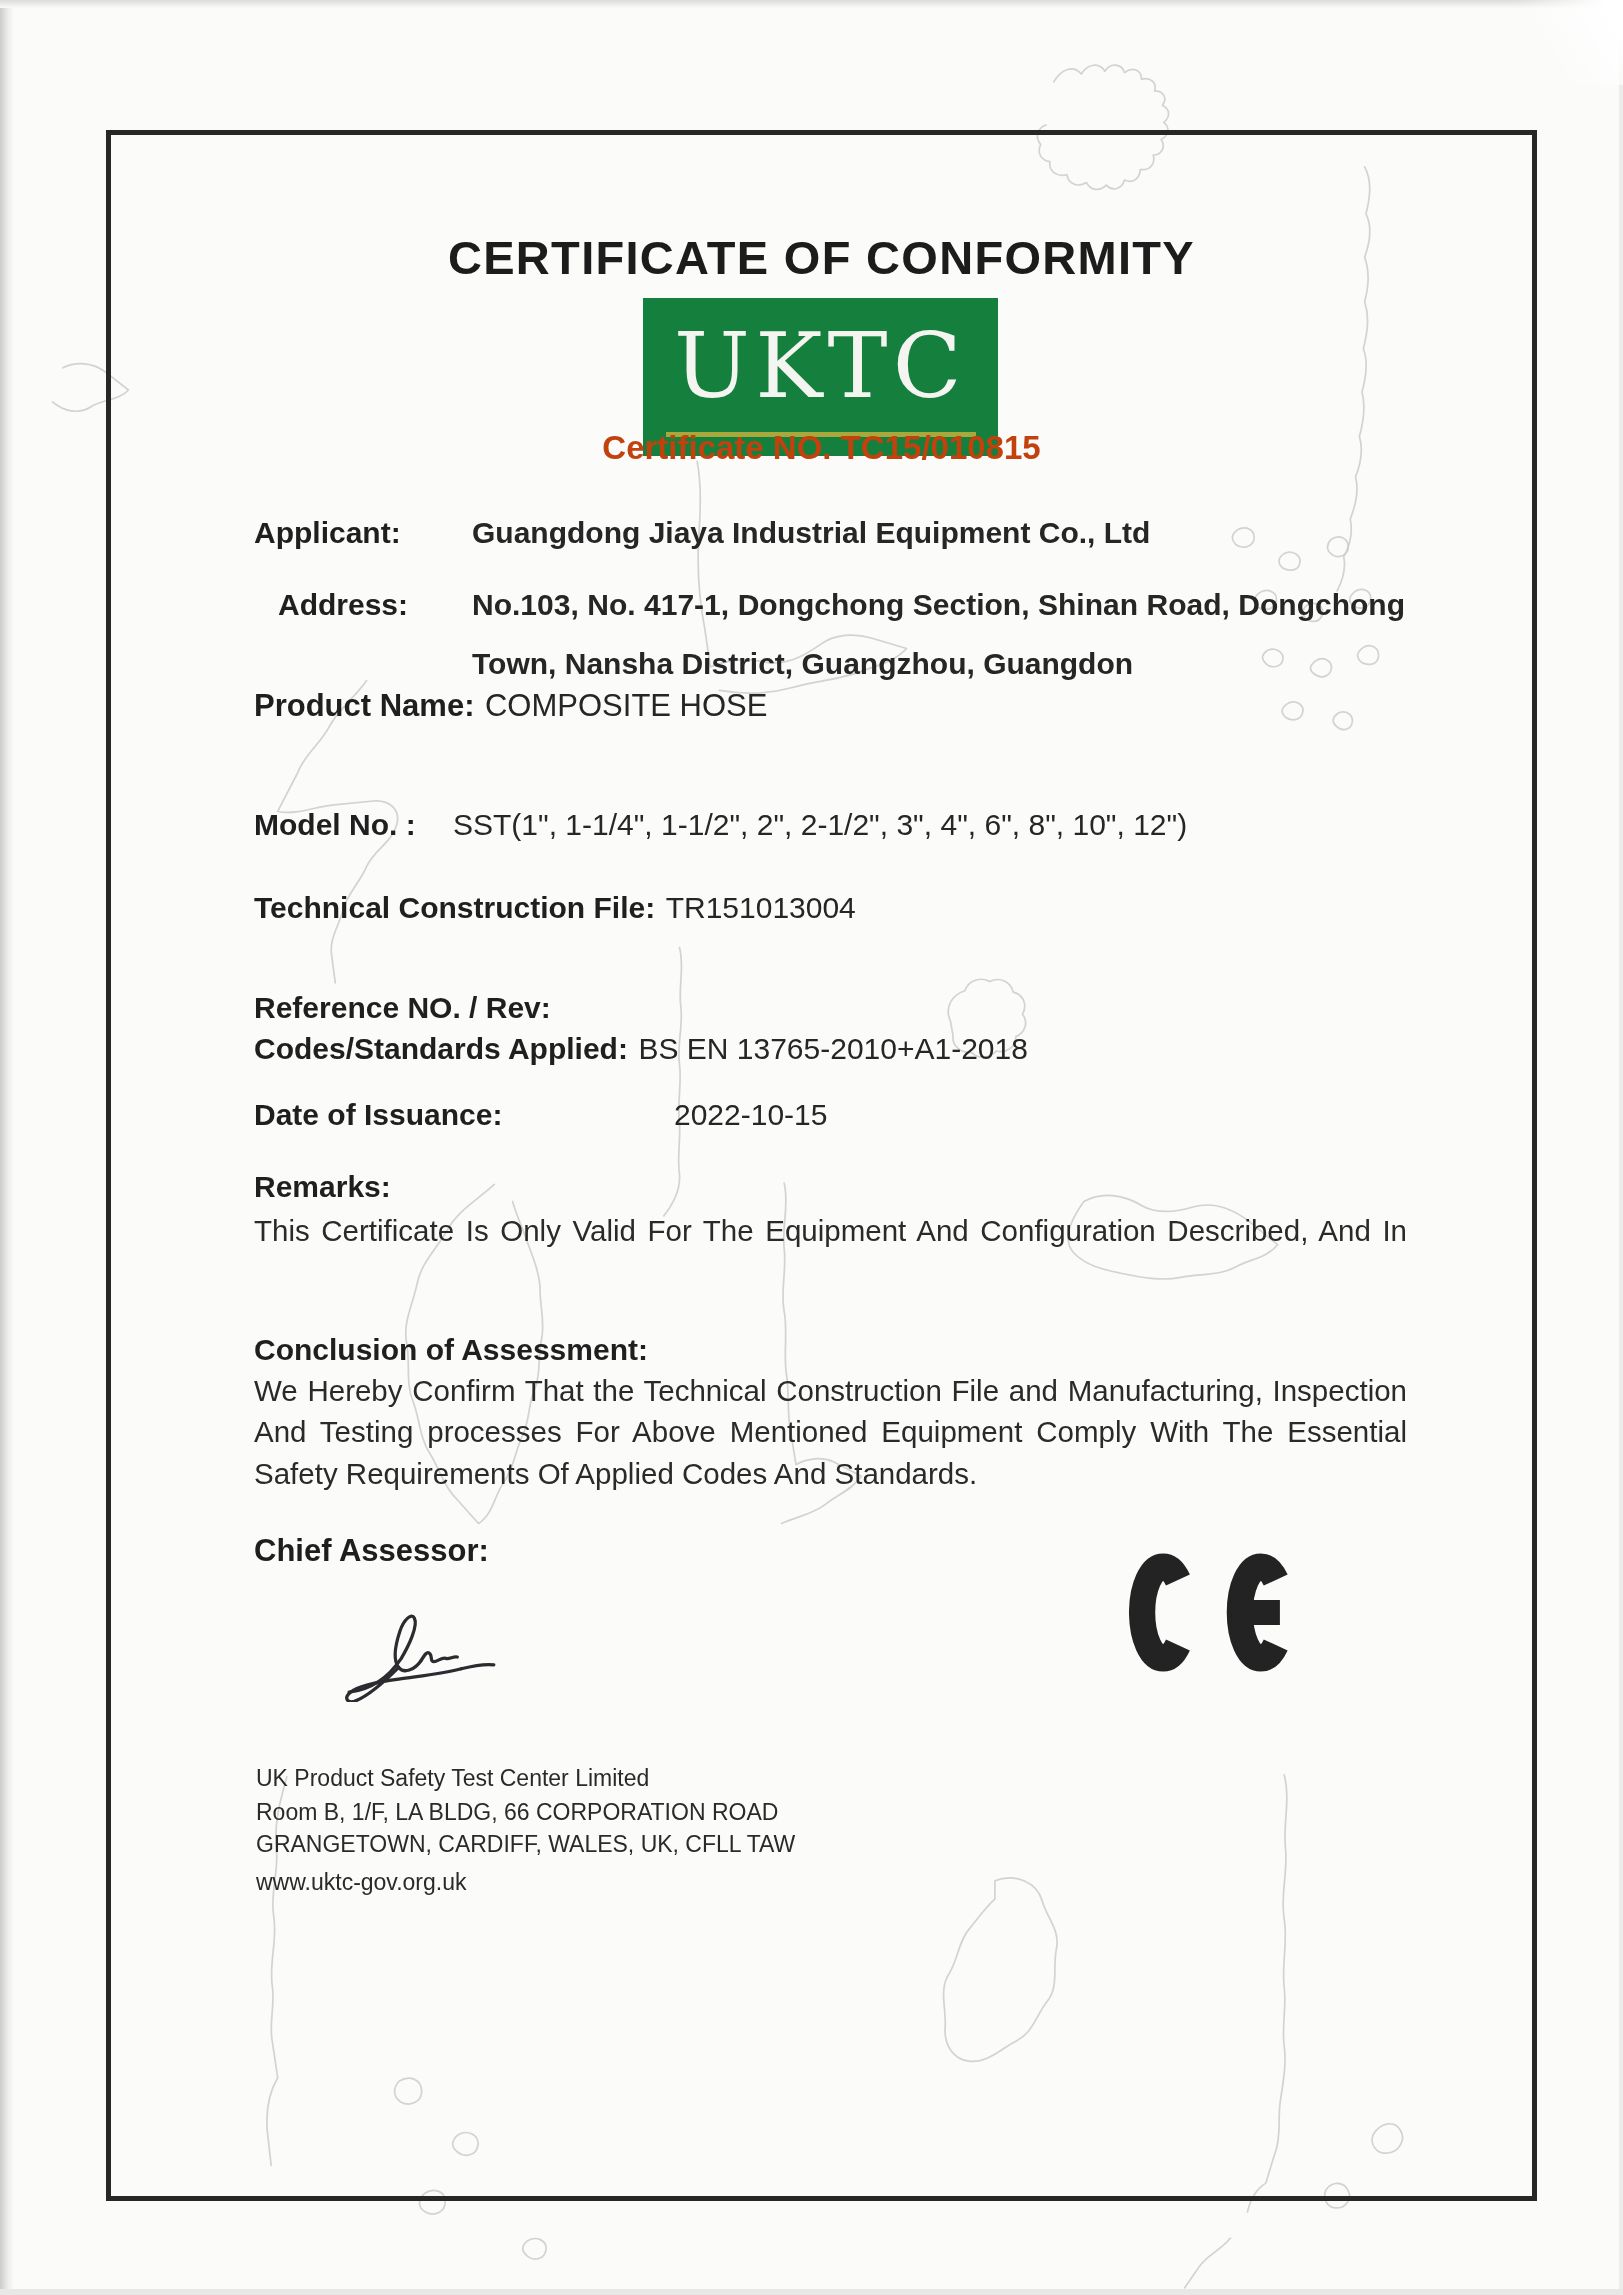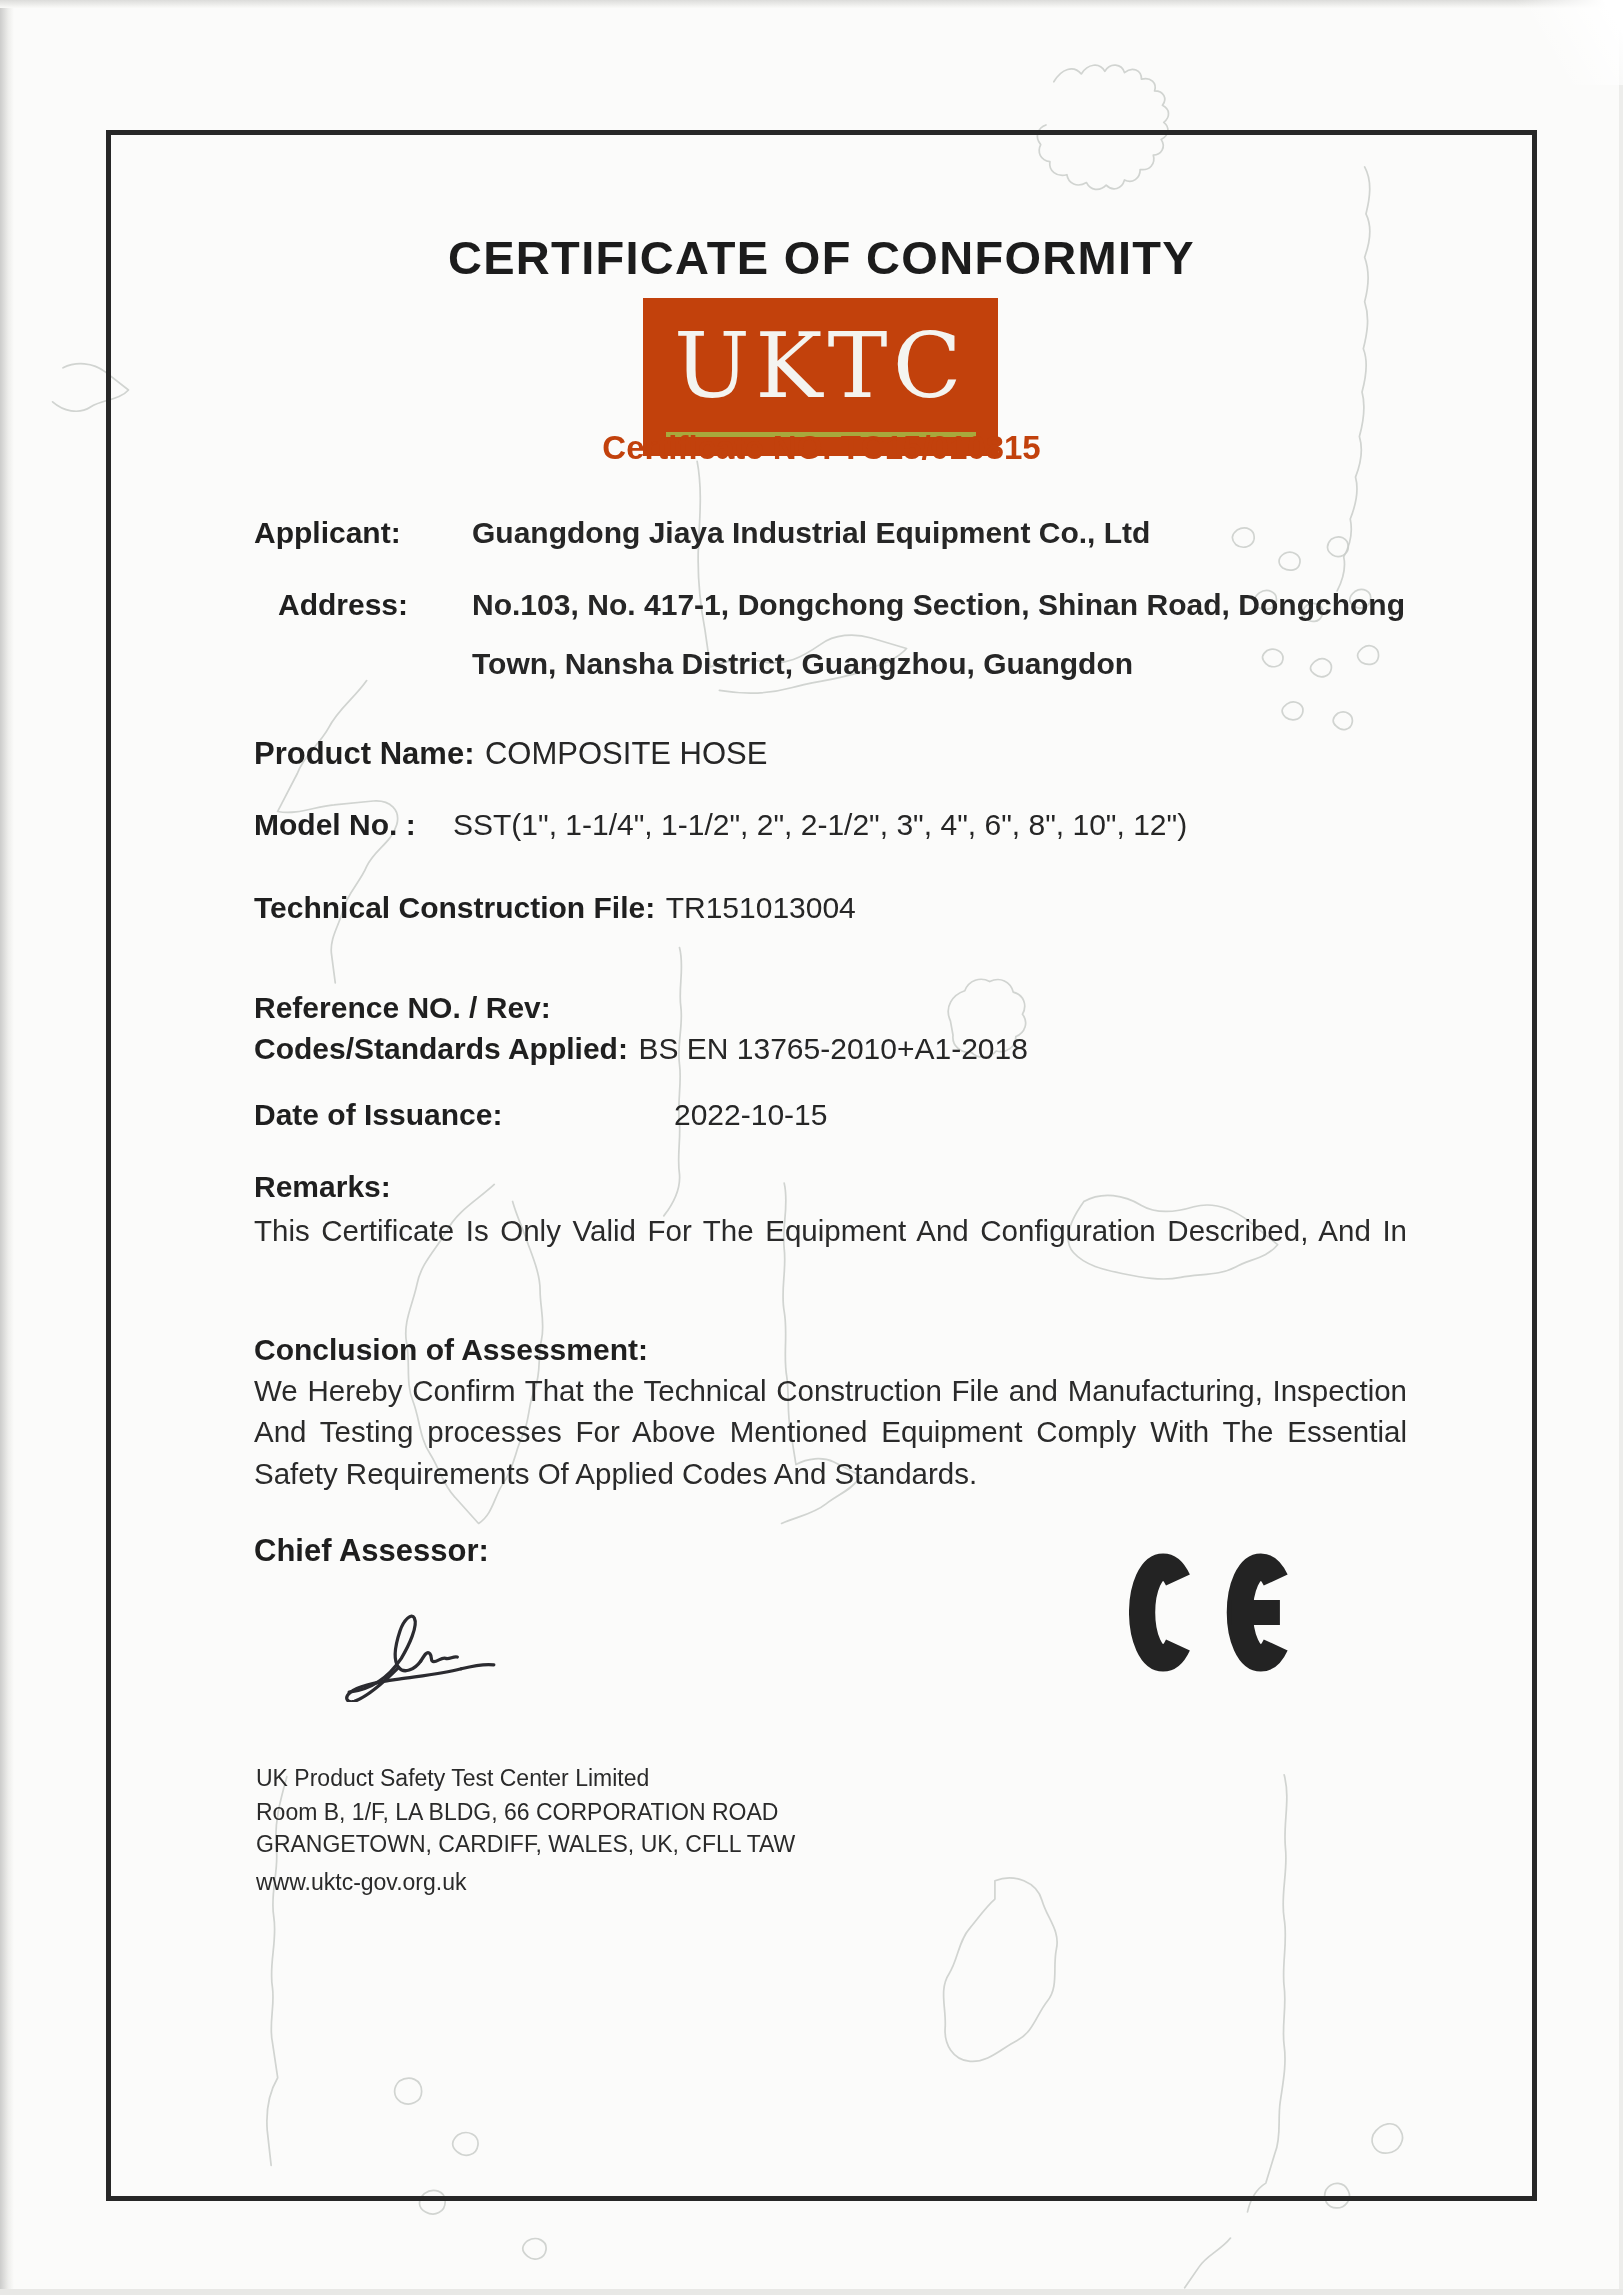--- a/index.html
+++ b/index.html
@@ -15,21 +15,21 @@
   .fold{position:absolute;top:0;right:0;width:151px;height:85px;
     background:linear-gradient(240deg,#ffffff 10%,rgba(255,255,255,0) 55%);}
   .map{position:absolute;left:0;top:0;}
   .map path{fill:none;stroke:#c9cdc9;stroke-width:2.6;stroke-linejoin:round;
     stroke-linecap:round;opacity:.85;}
   .frame{position:absolute;left:106px;top:130px;width:1431px;height:2071px;
     border:5.9px solid #272727;box-sizing:border-box;}
   .title{position:absolute;left:106px;top:230px;width:1431px;text-align:center;
     font-size:47px;font-weight:700;letter-spacing:1.3px;color:#1c1c1c;}
   .logo{position:absolute;left:643px;top:298px;width:355px;height:158px;
-    background:#c2410c;display:flex;align-items:center;justify-content:center;
+    background:#15803d;display:flex;align-items:center;justify-content:center;
     padding-bottom:0;box-sizing:border-box;}
   .logo-text{font-family:"DejaVu Serif",serif;font-size:90px;line-height:1;
     color:#f4f4f0;letter-spacing:5.2px;margin-bottom:22px;}
   .logo-underline{position:absolute;left:23px;bottom:19px;width:310px;height:4.6px;
     background:#a8a83c;}
   .certno{position:absolute;left:106px;top:429px;width:1431px;text-align:center;
     font-size:33px;font-weight:700;color:#c2410c;}
   .lbl{position:absolute;font-size:30px;font-weight:700;color:#1f1f1f;
     line-height:1.15;white-space:nowrap;}
   .val{position:absolute;font-size:30px;font-weight:400;color:#262626;
@@ -86,21 +86,21 @@
 
     <div class="certno">Certificate NO. TC15/010815</div>
 
     <div class="lbl" style="left:254px;top:516px;">Applicant:</div>
     <div class="val valb" style="left:472px;top:516px;">Guangdong Jiaya Industrial Equipment Co., Ltd</div>
 
     <div class="lbl" style="left:254px;top:588px;margin-left:24px;">Address:</div>
     <div class="val valb jline addr" style="left:472px;top:588px;white-space:normal;">No.103, No. 417-1, Dongchong Section, Shinan Road, Dongchong</div>
     <div class="val valb" style="left:472px;top:647px;">Town, Nansha District, Guangzhou, Guangdon</div>
 
-    <div class="inline-row" style="left:254px;top:736px;font-size:31px;">
+    <div class="inline-row" style="left:254px;top:688px;font-size:31px;">
       <span class="k">Product Name:</span><span class="v">COMPOSITE HOSE</span>
     </div>
 
     <div class="lbl" style="left:254px;top:808px;">Model No. :</div>
     <div class="val" style="left:453px;top:808px;">SST(1", 1-1/4", 1-1/2", 2", 2-1/2", 3", 4", 6", 8", 10", 12")</div>
 
     <div class="inline-row" style="left:254px;top:891px;">
       <span class="k">Technical Construction File:</span><span class="v">TR151013004</span>
     </div>
 

